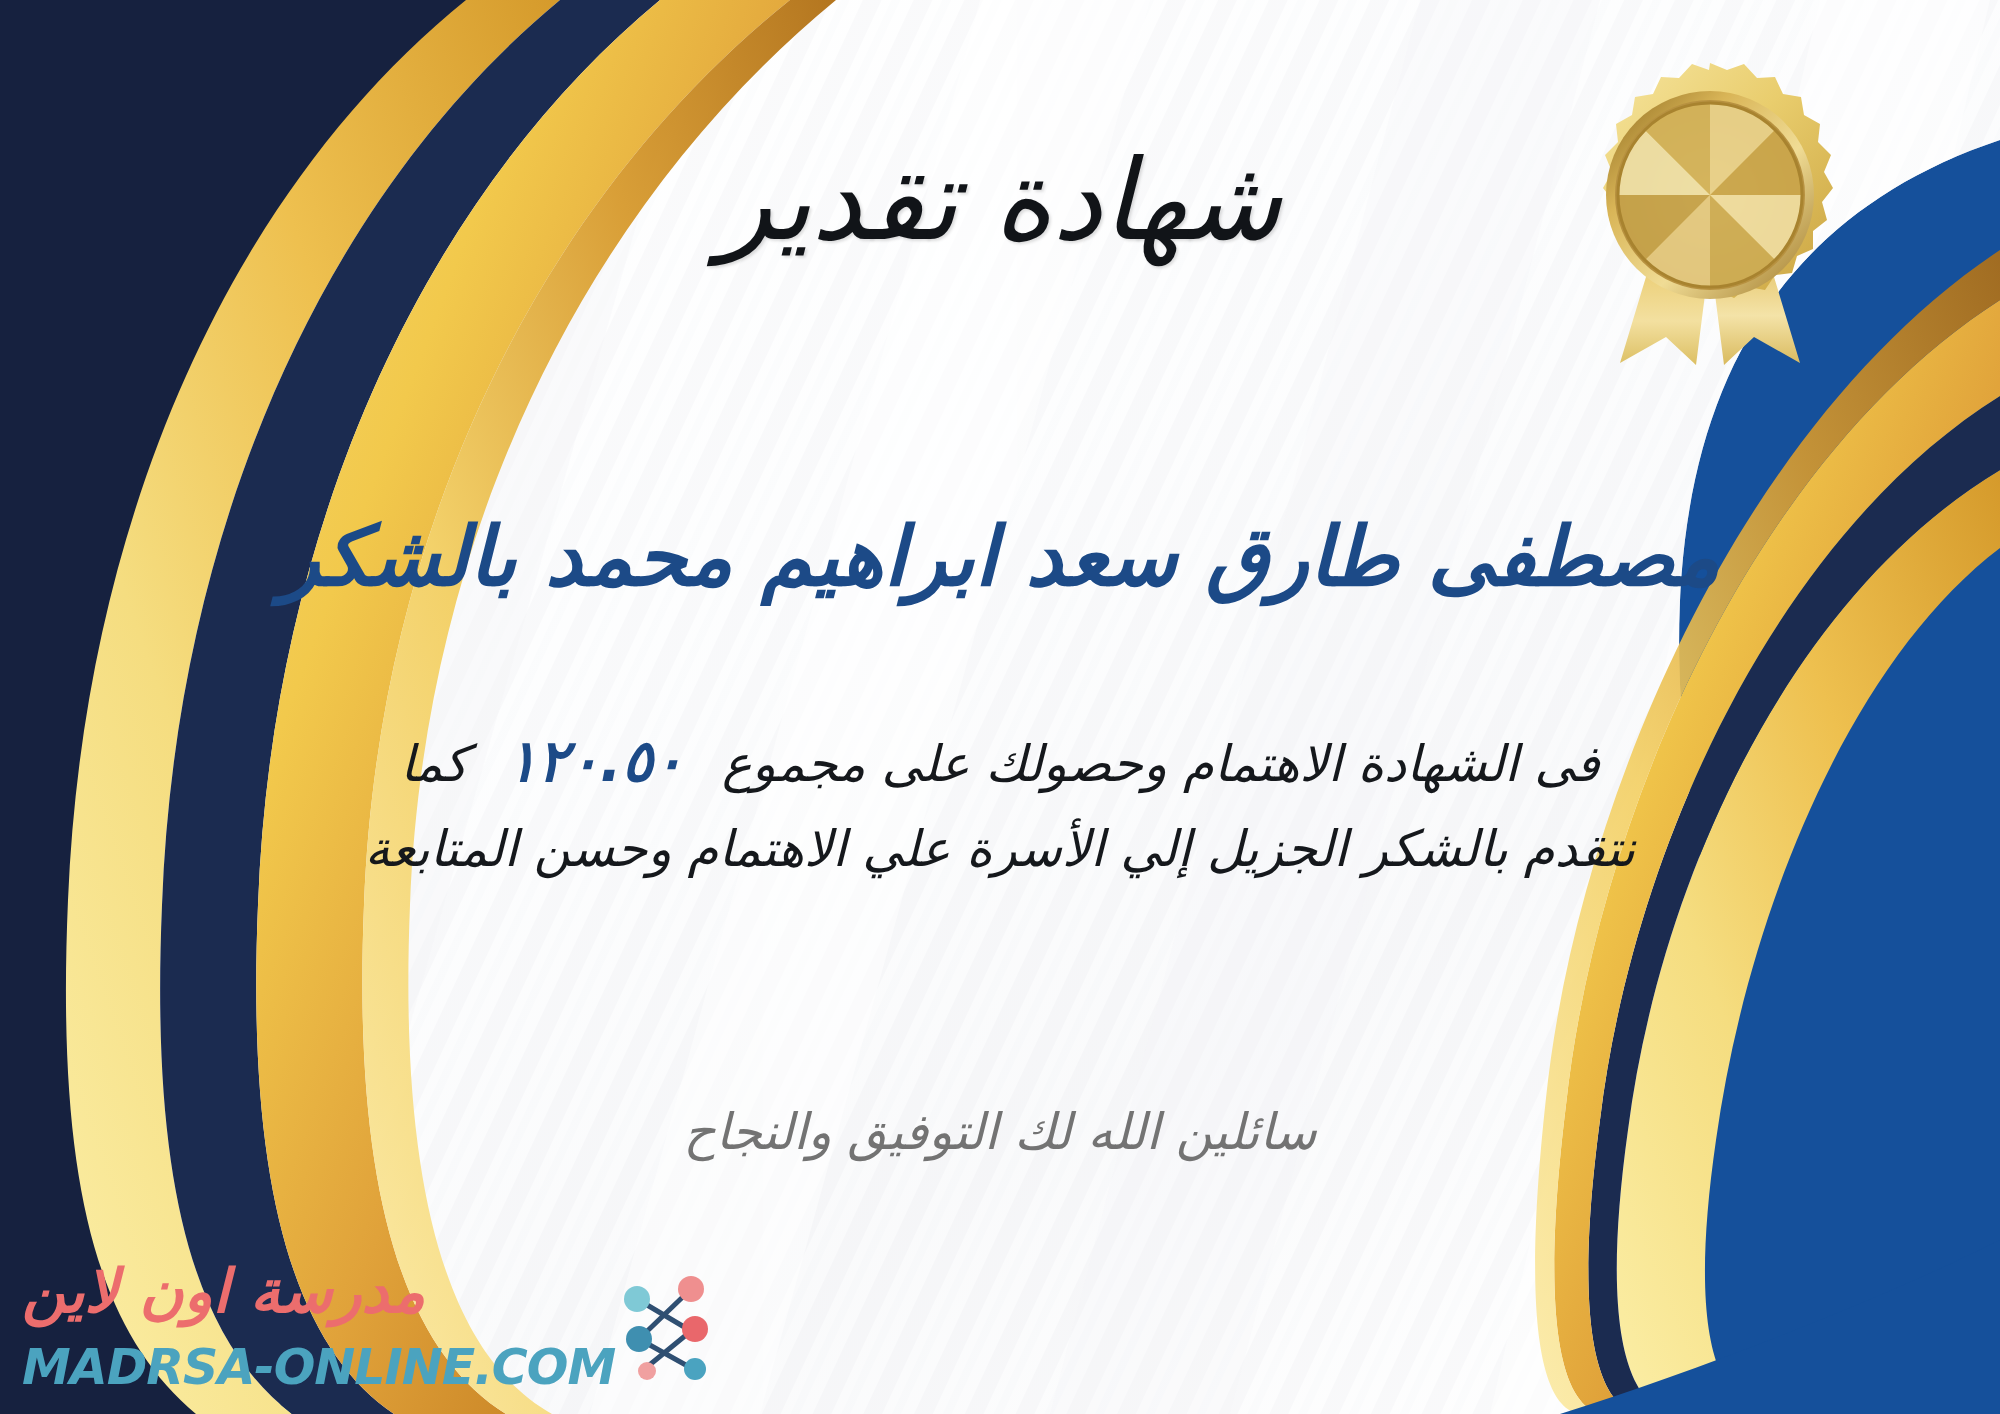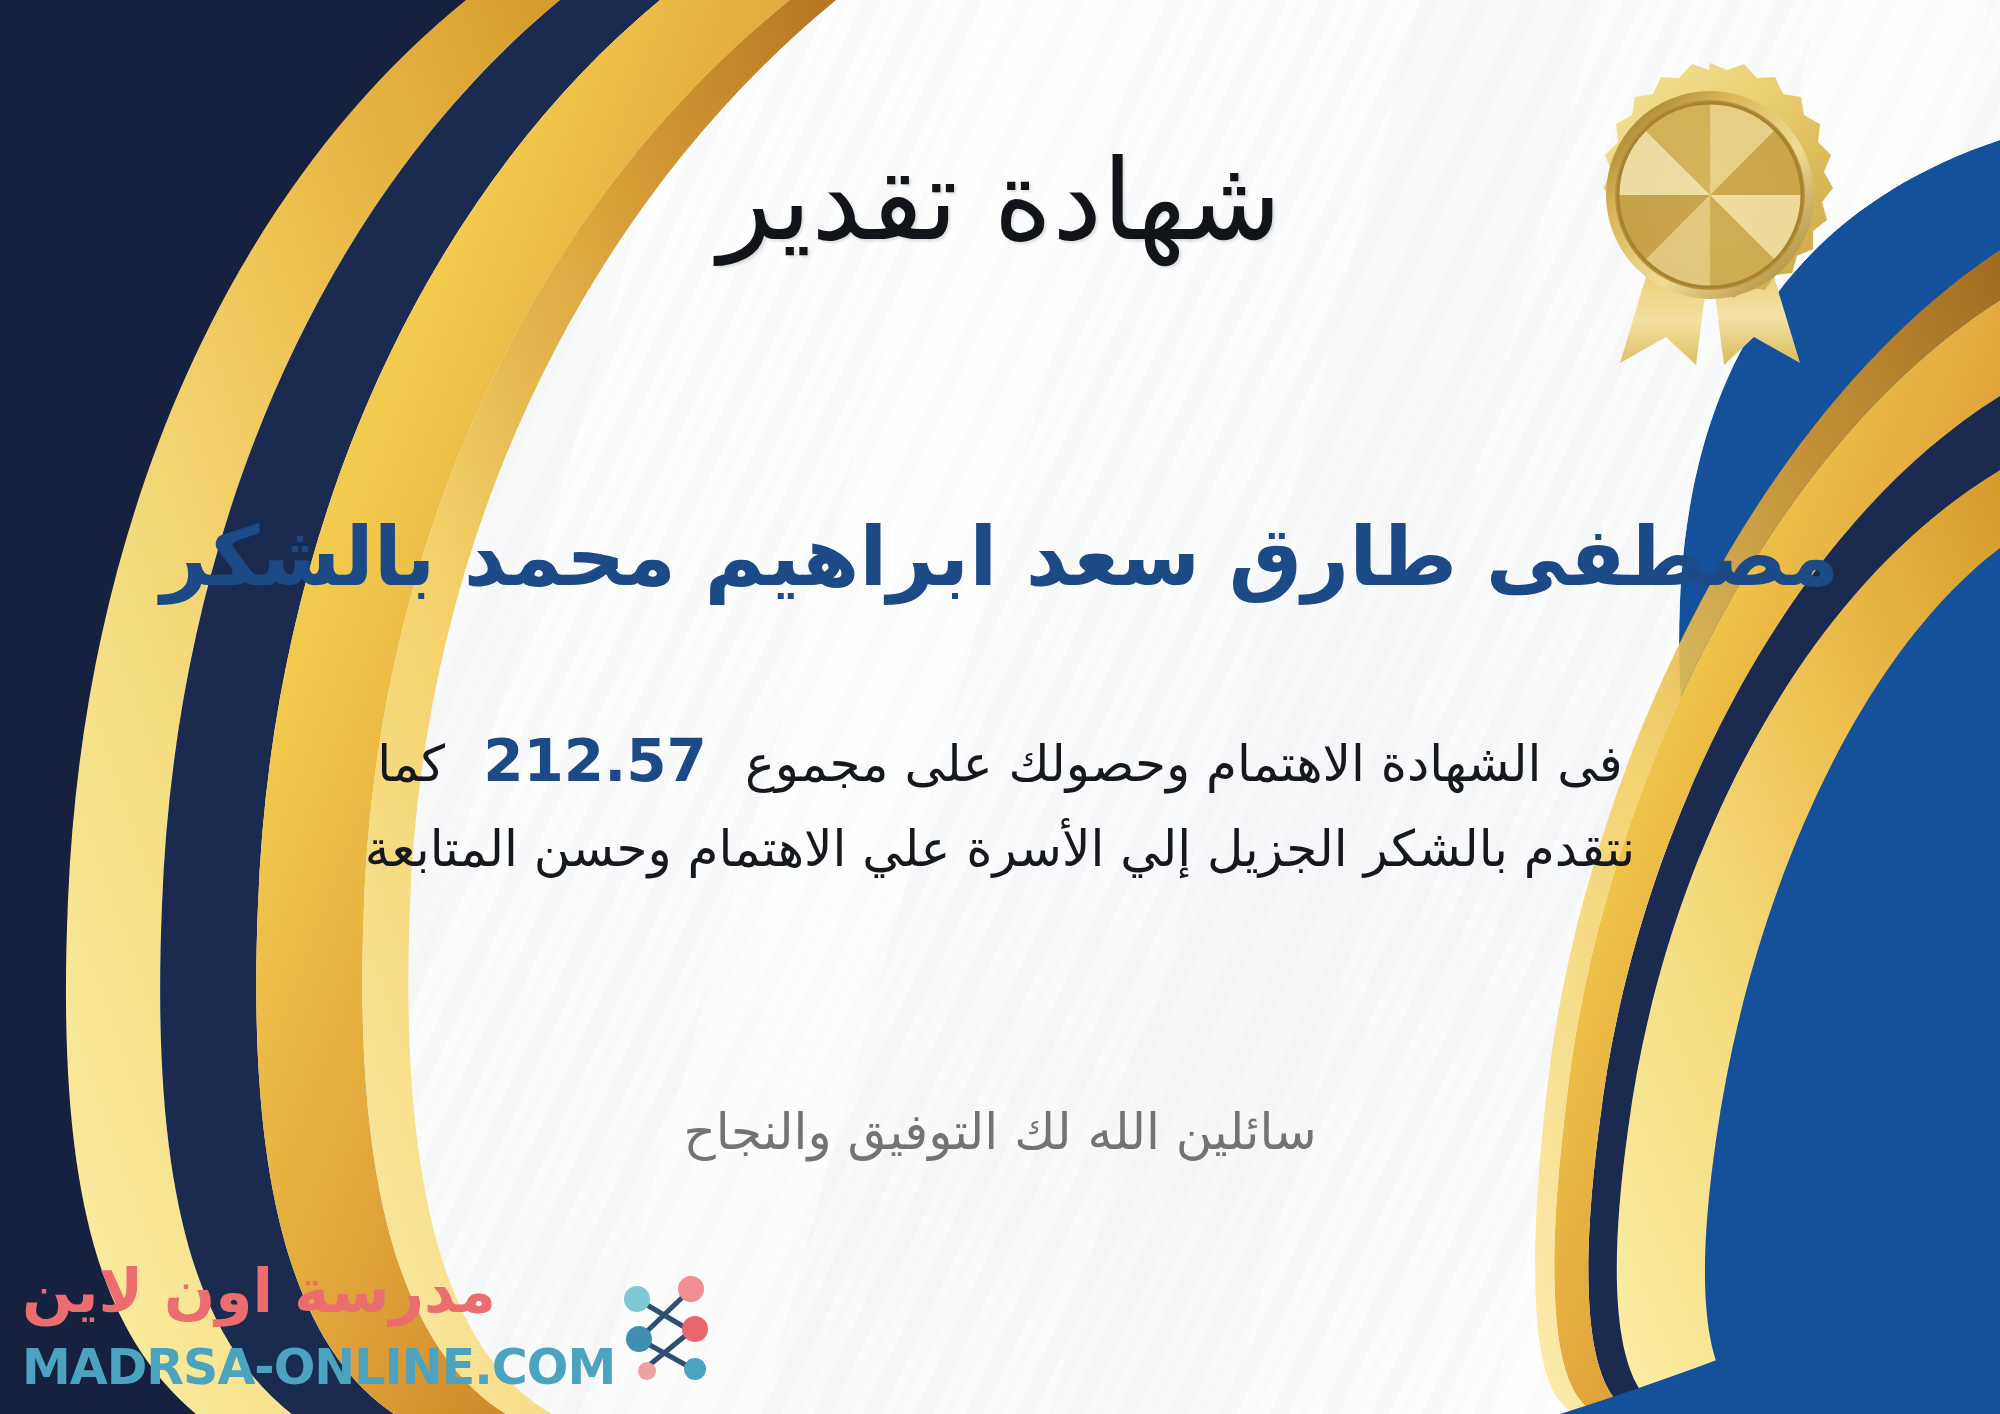--- a/index.html
+++ b/index.html
@@ -10,20 +10,21 @@
   body {
     font-family: "DejaVu Sans", "Liberation Sans", sans-serif;
   }
 
   .certificate {
     position: relative;
     width: 2000px;
     height: 1414px;
     overflow: hidden;
     background: #ffffff;
+    font-style: italic;
   }
 
   
   .bg-base {
     position: absolute;
     inset: 0;
     background: #15509b;
   }
 
   
@@ -311,21 +312,21 @@
 
   <div class="content">
 
     <div class="title">شهادة تقدير</div>
 
     <div class="recipient">مصطفى طارق سعد ابراهيم محمد بالشكر</div>
 
     <div class="body-block">
 
       <div class="body-line">
-        <span>فى الشهادة الاهتمام وحصولك على مجموع</span><span class="score">212.57</span><span>كما</span>
+        <span>فى الشهادة الاهتمام وحصولك على مجموع</span><span class="score">١٢٠.٥٠</span><span>كما</span>
       </div>
 
       <div class="body-line">نتقدم  بالشكر الجزيل إلي الأسرة علي الاهتمام وحسن المتابعة</div>
     </div>
 
     <div class="closing">سائلين الله لك التوفيق  والنجاح</div>
   </div>
 
   <div class="logo">
     <div class="logo-text">

